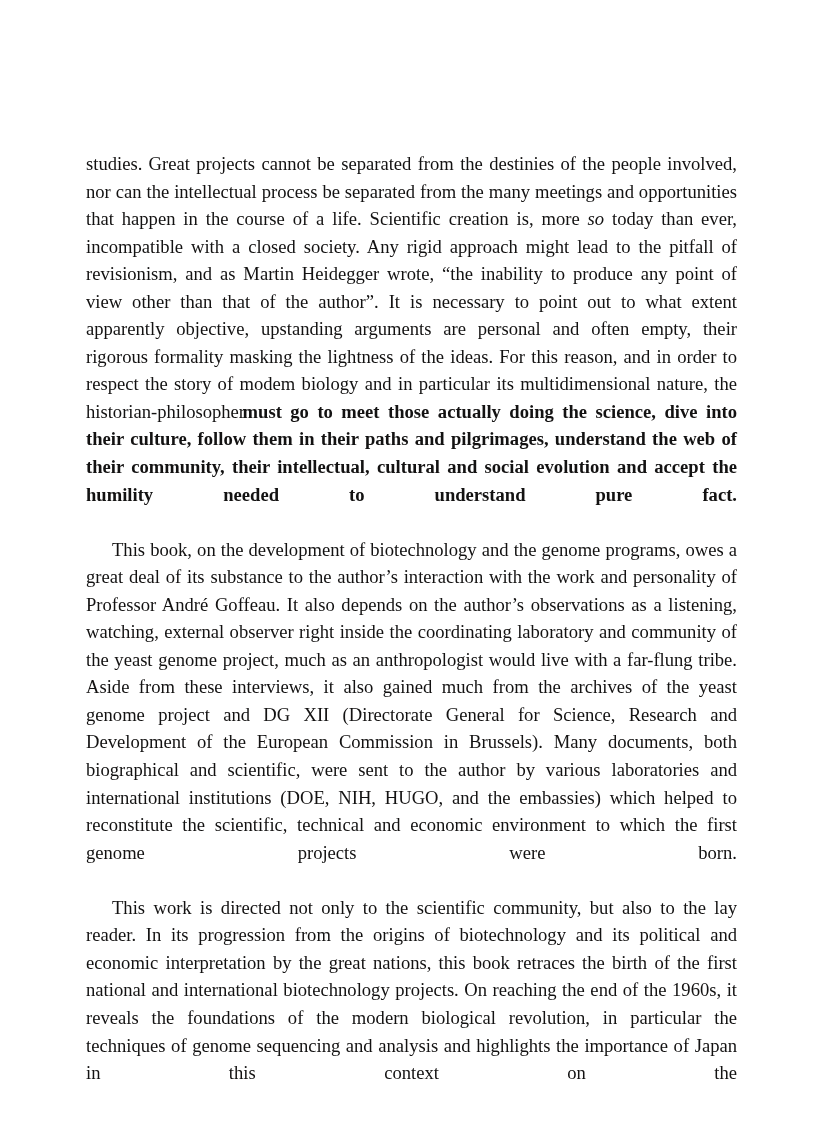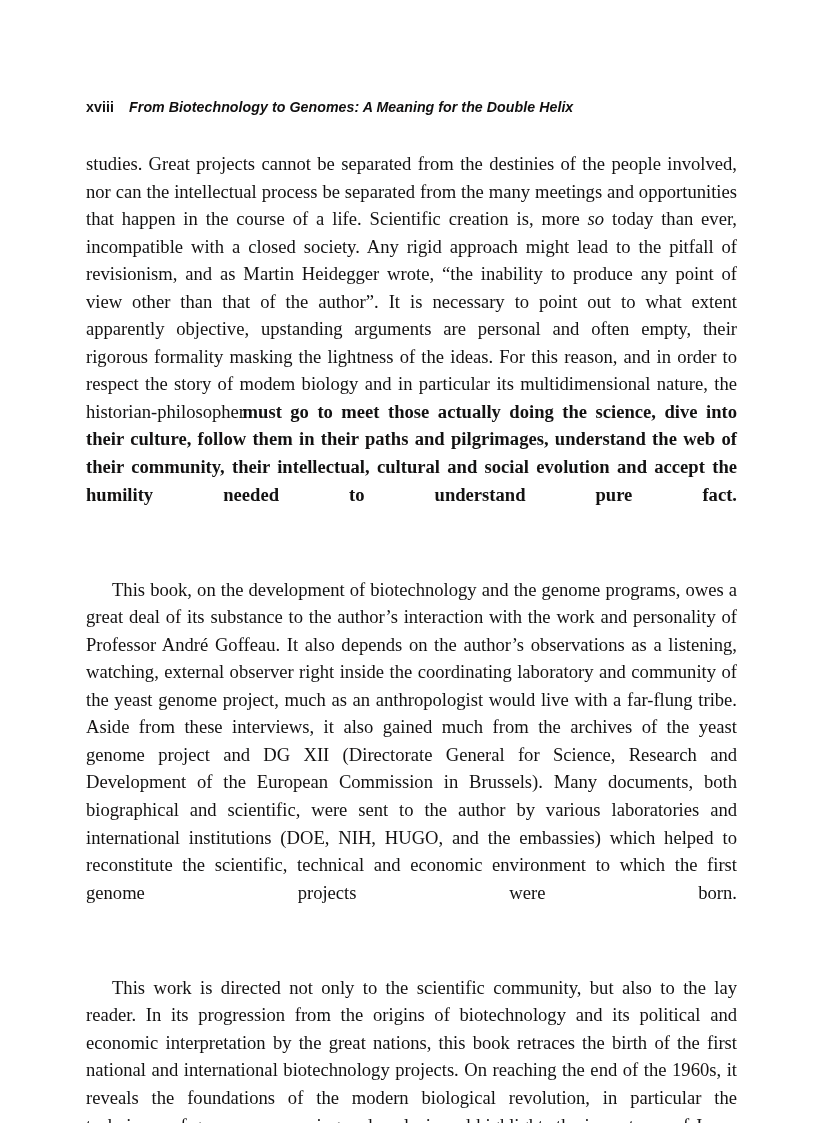--- a/index.html
+++ b/index.html
@@ -55,40 +55,36 @@
     -webkit-font-smoothing: none;
   }
 
   .textblock p {
     margin: 0;
     text-align: justify;
     text-indent: 0;
   }
   .textblock p.indented {
     text-indent: 26px;
-    margin-top: 40px;
   }
   
   .textblock p::after {
     content: "";
     display: inline-block;
     width: 100%;
   }
 
   .ital { font-style: italic; margin-top: 16px; }
   .nogap { margin-left: -2.5px; font-weight: bold; }
 </style>
 </head>
 <body>
 
 <div class="page">
 
-  <div class="running-head">
-    <span class="folio">xviii</span><span class="book-title">From Biotechnology to Genomes: A Meaning for the Double Helix</span>
-  </div>
 
   <div class="textblock">
 
     <p>
       <span>studies. Great projects cannot be separated from the destinies of the people involved, nor can the intellectual process be separated from the many meetings and opportunities that happen in the course of a life. Scientific creation is, more </span><span class="ital">so</span><span> today than ever, incompatible with a closed society. Any rigid approach might lead to the pitfall of revisionism, and as Martin Heidegger wrote, “the inability to produce any point of view other than that of the author”. It is necessary to point out to what extent apparently objective, upstanding arguments are personal and often empty, their rigorous formality masking the lightness of the ideas. For this reason, and in order to respect the story of modem biology and in particular its multidimensional nature, the historian-philosopher</span><span class="nogap">must go to meet those actually doing the science, dive into their culture, follow them in their paths and pilgrimages, understand the web of their community, their intellectual, cultural and social evolution and accept the humility needed to understand pure fact.</span>
     </p>
 
     <p class="indented">This book, on the development of biotechnology and the genome programs, owes a great deal of its substance to the author’s interaction with the work and personality of Professor André Goffeau. It also depends on the author’s observations as a listening, watching, external observer right inside the coordinating laboratory and community of the yeast genome project, much as an anthropologist would live with a far-flung tribe. Aside from these interviews, it also gained much from the archives of the yeast genome project and DG XII (Directorate General for Science, Research and Development of the European Commission in Brussels). Many documents, both biographical and scientific, were sent to the author by various laboratories and international institutions (DOE, NIH, HUGO, and the embassies) which helped to reconstitute the scientific, technical and economic environment to which the first genome projects were born.</p>
 
     <p class="indented">This work is directed not only to the scientific community, but also to the lay reader. In its progression from the origins of biotechnology and its political and economic interpretation by the great nations, this book retraces the birth of the first national and international biotechnology projects. On reaching the end of the 1960s, it reveals the foundations of the modern biological revolution, in particular the techniques of genome sequencing and analysis and highlights the importance of Japan in this context on the</p>

